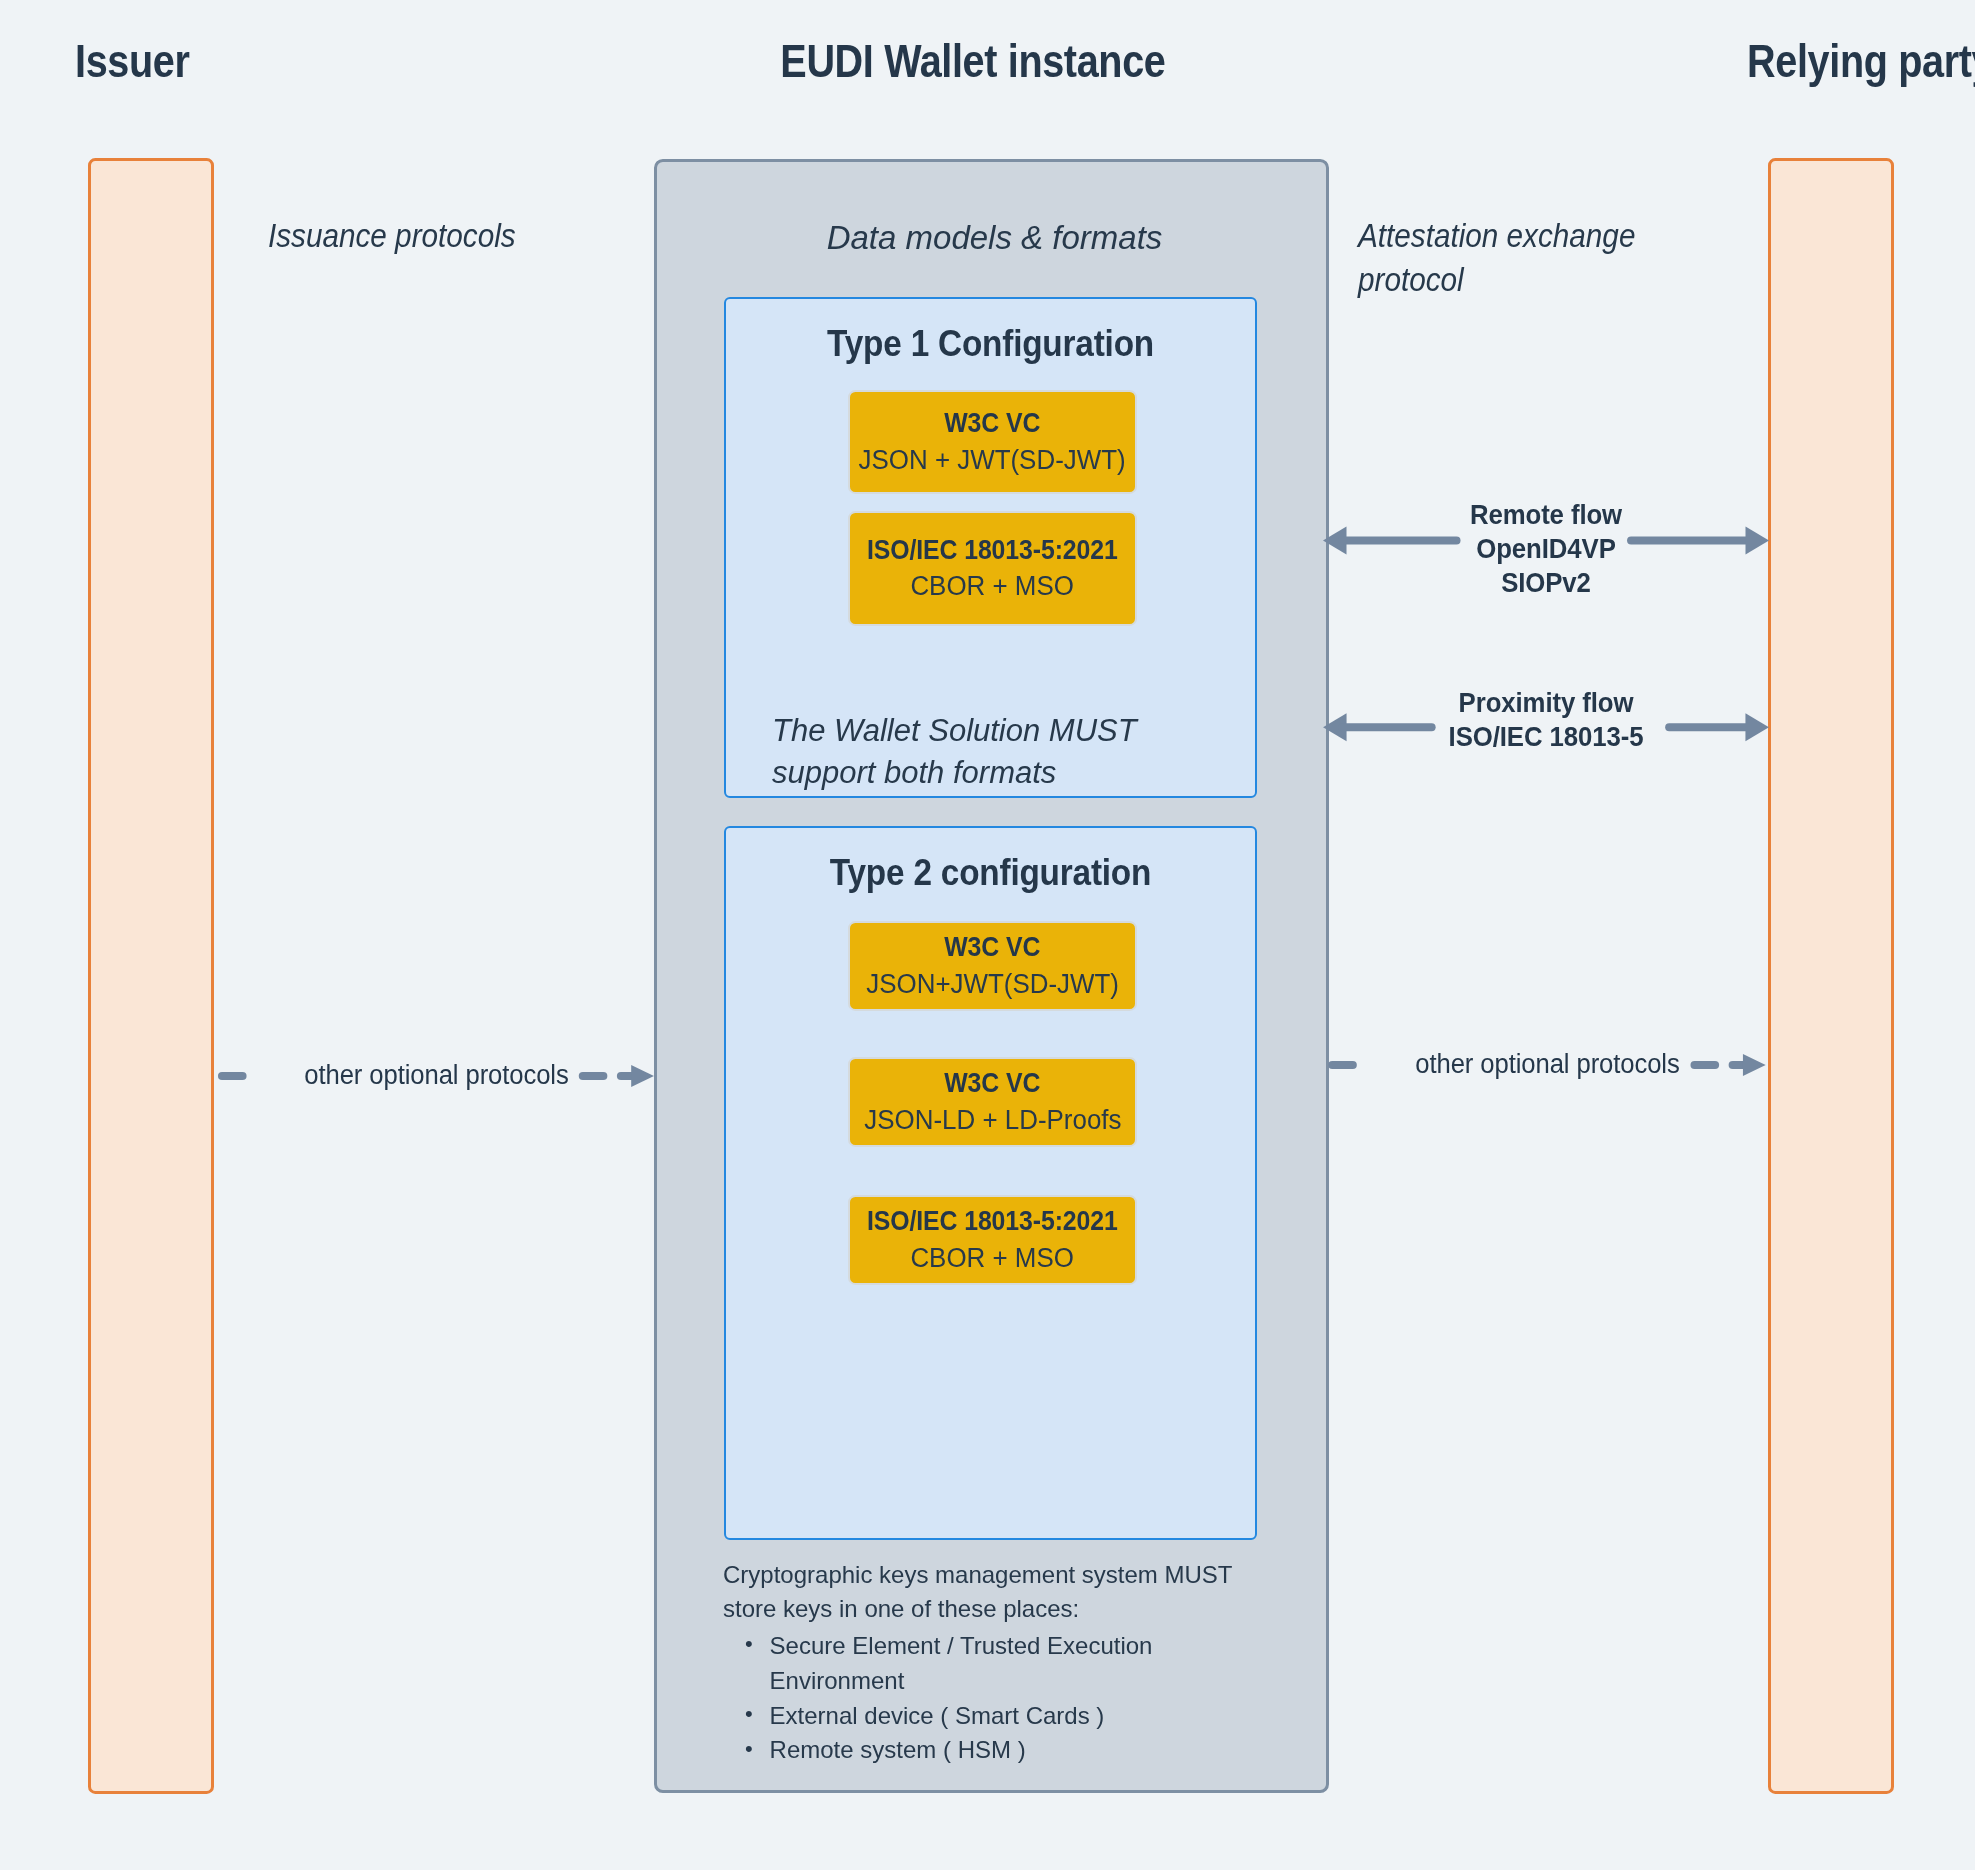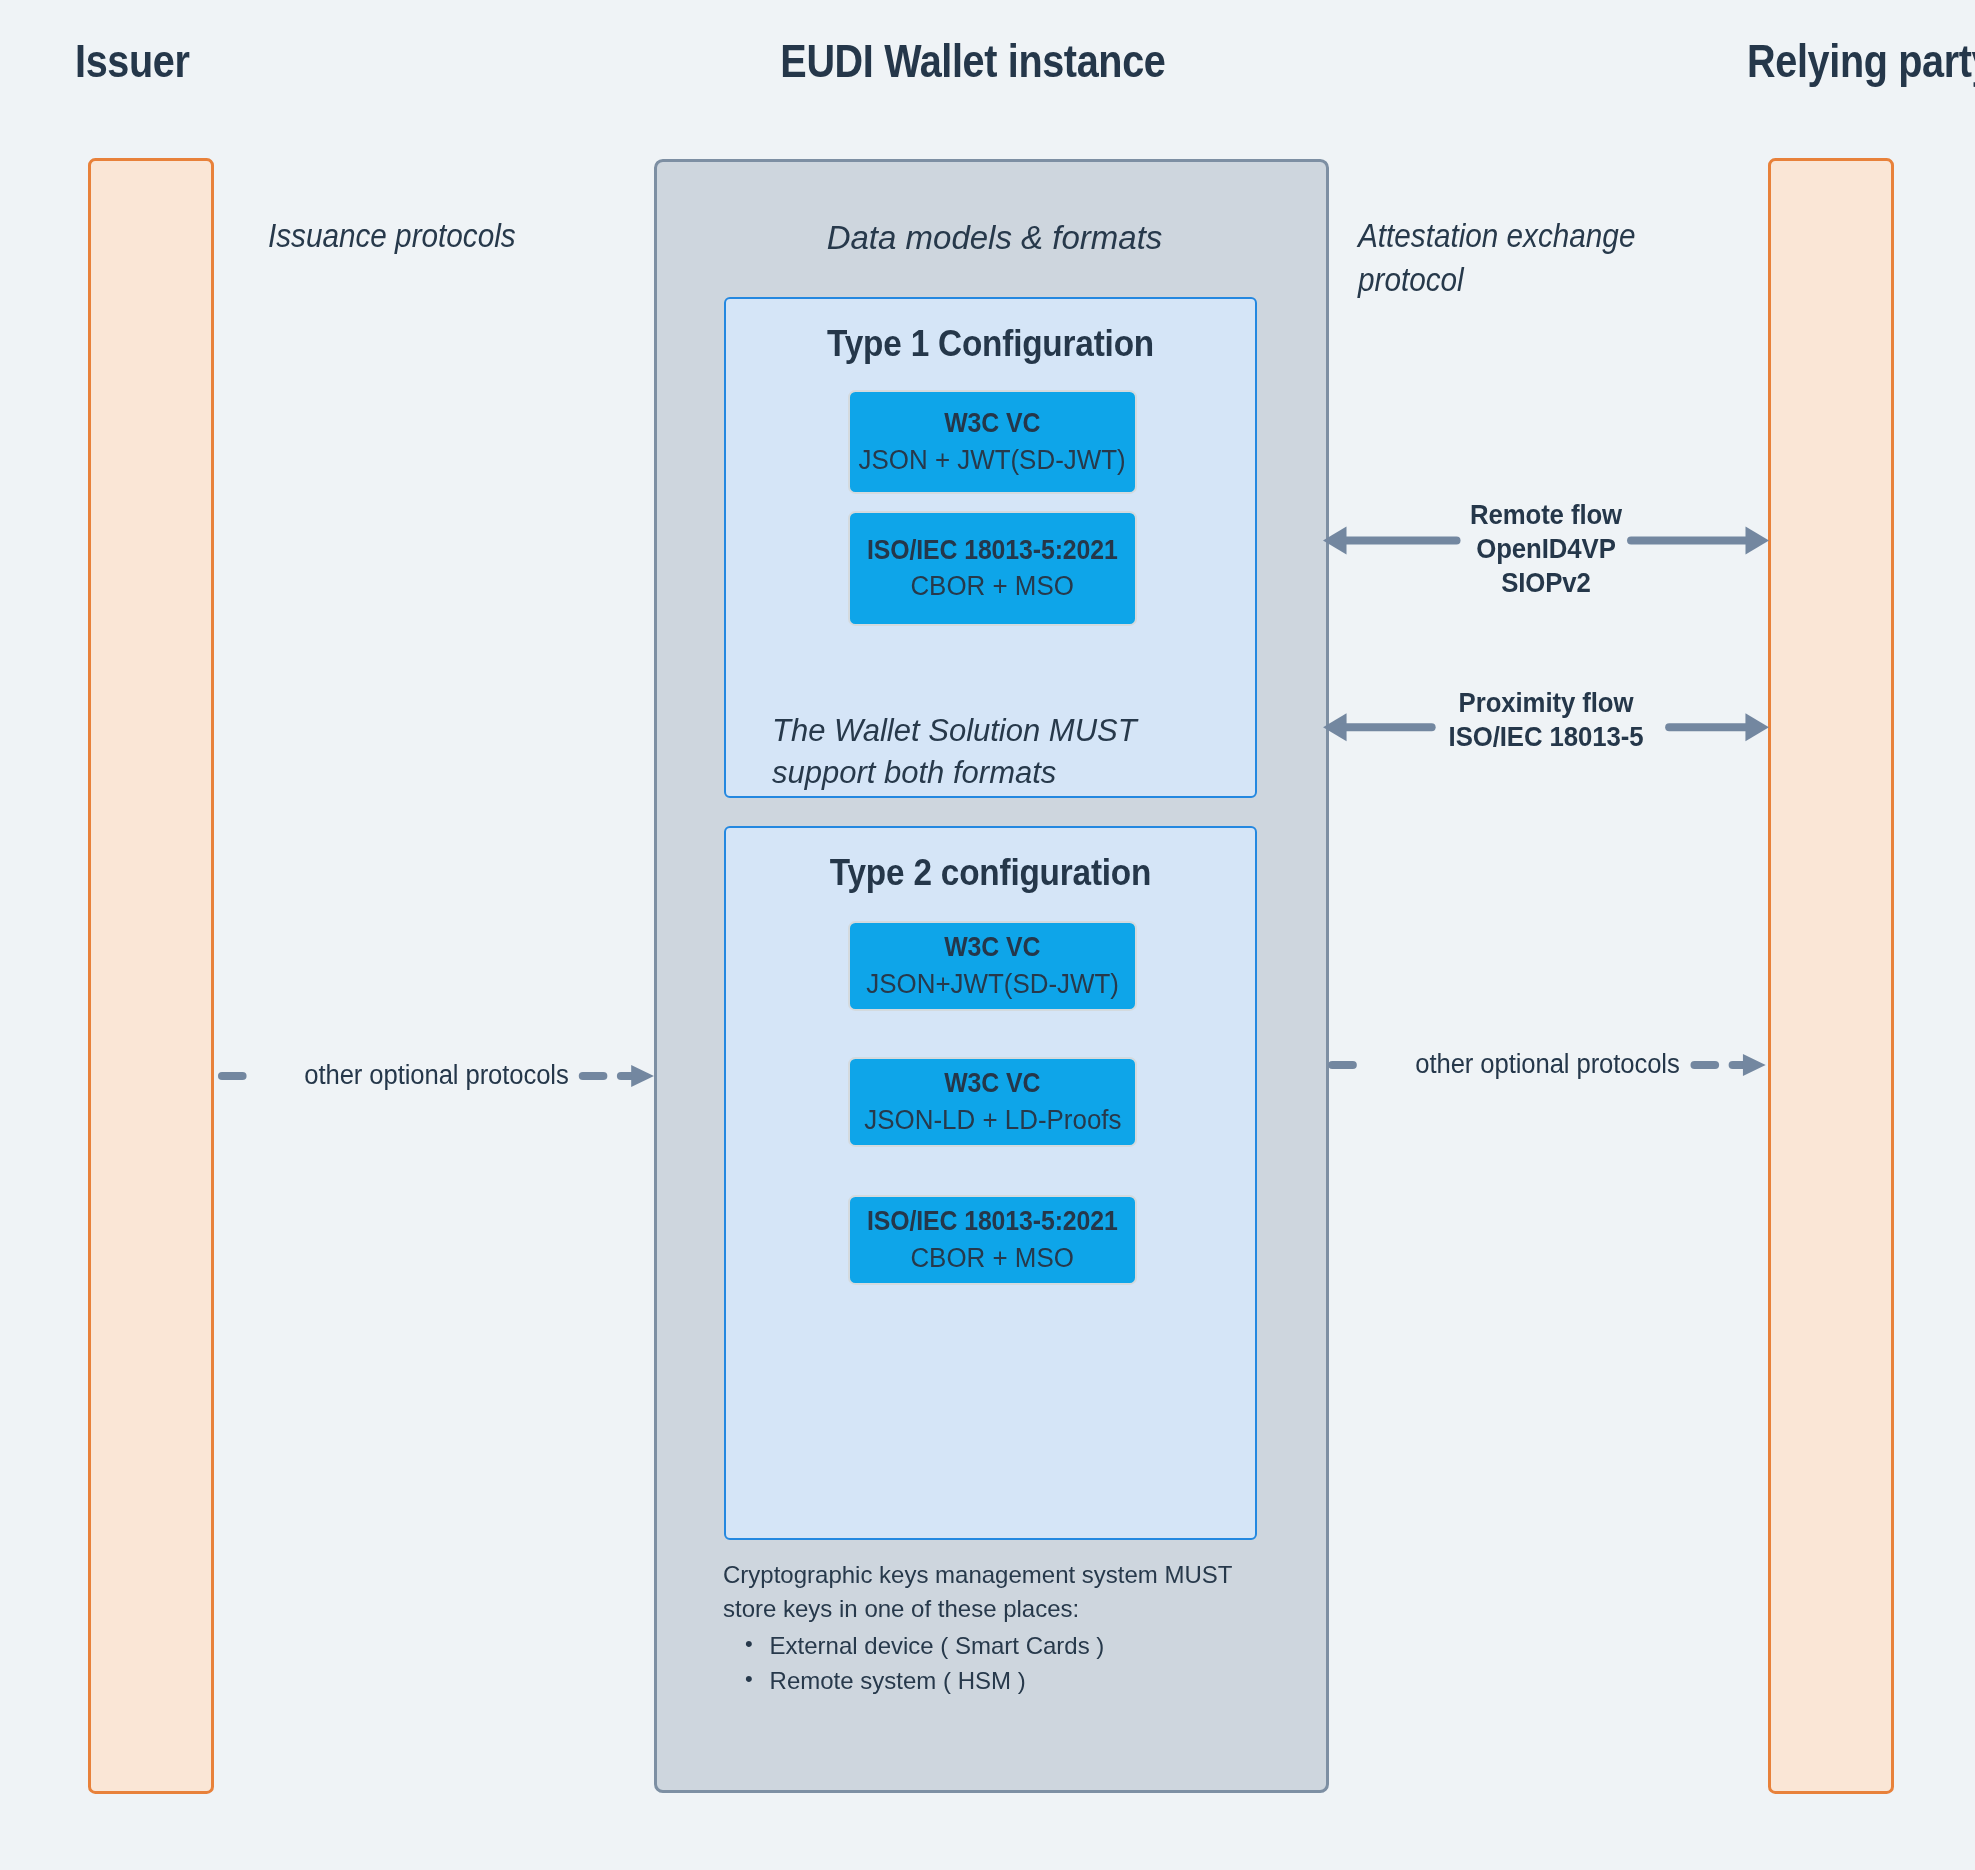--- a/index.html
+++ b/index.html
@@ -80,21 +80,21 @@
     font-size:37px;
     color:#25374a;
     letter-spacing:-0.2px;
     transform:scaleX(0.9);
   }
   #type1-title{top:23.5px;}
   #type2-title{top:23.5px;}
 
   .format-card{
     position:absolute;
-    background:#0ea5e9;
+    background:#eab308;
     border:2.2px solid #d4dade;
     border-radius:7.3px;
     box-sizing:border-box;
     display:flex;flex-direction:column;
     align-items:center;justify-content:center;
     gap:5.9px;
   }
   .format-card .fc-title{
     font-weight:bold;font-size:27px;letter-spacing:-0.1px;
     transform:scaleX(0.92);color:#25374a;
@@ -195,20 +195,21 @@
       <div class="fc-title">ISO/IEC 18013-5:2021</div>
       <div class="fc-sub">CBOR + MSO</div>
     </div>
   </div>
 
   <div id="crypto-block">
     <div>
       <b>Cryptographic keys management</b><span> system MUST store keys in one of these places:</span>
     </div>
     <ul id="crypto-list">
+      <li>Secure Element / Trusted Execution Environment</li>
       <li>External device ( Smart Cards )</li>
       <li>Remote system ( HSM )</li>
     </ul>
   </div>
 
 
   <div class="arrow-group" style="left:179px;top:1043px;width:435px;height:66px;">
     <svg class="arrow-svg" width="435" height="66" viewBox="0 0 593 90">
       <line x1="4" y1="45" x2="32" y2="45" stroke="#7387a0" stroke-width="11" stroke-linecap="round"></line>
       <line x1="496" y1="45" x2="524" y2="45" stroke="#7387a0" stroke-width="11" stroke-linecap="round"></line>

